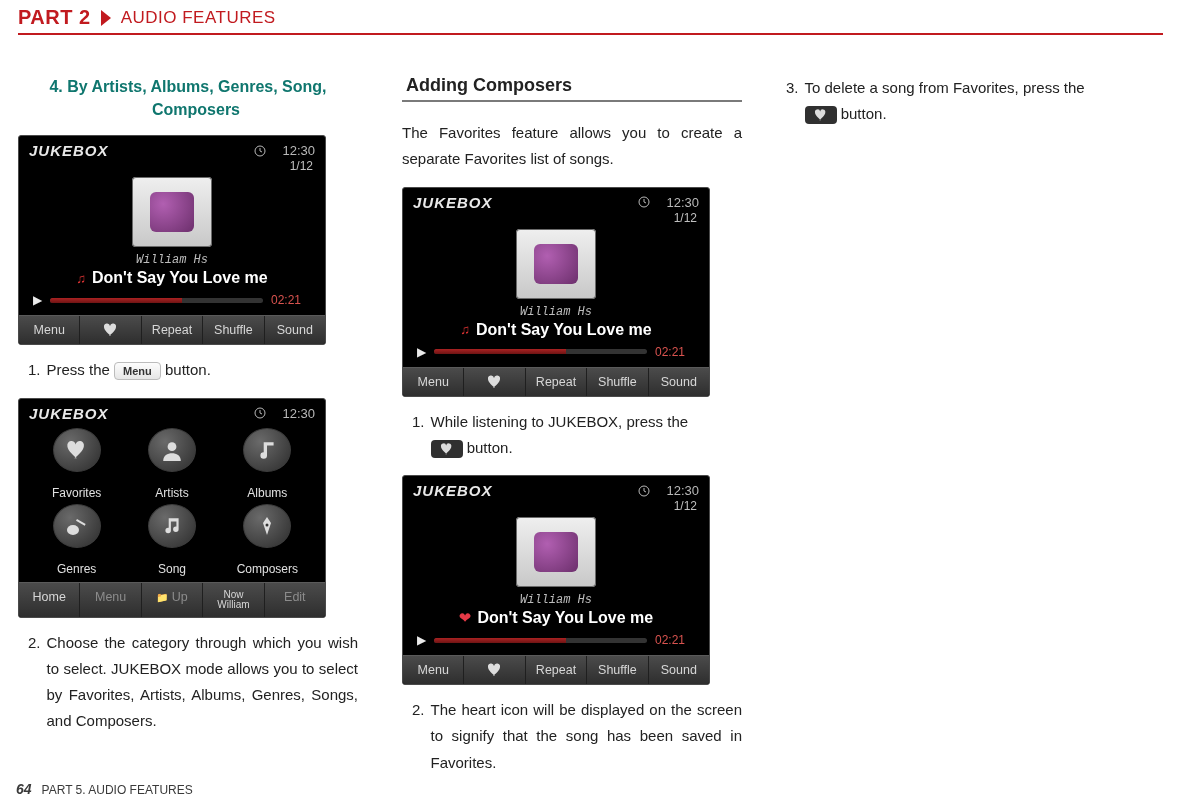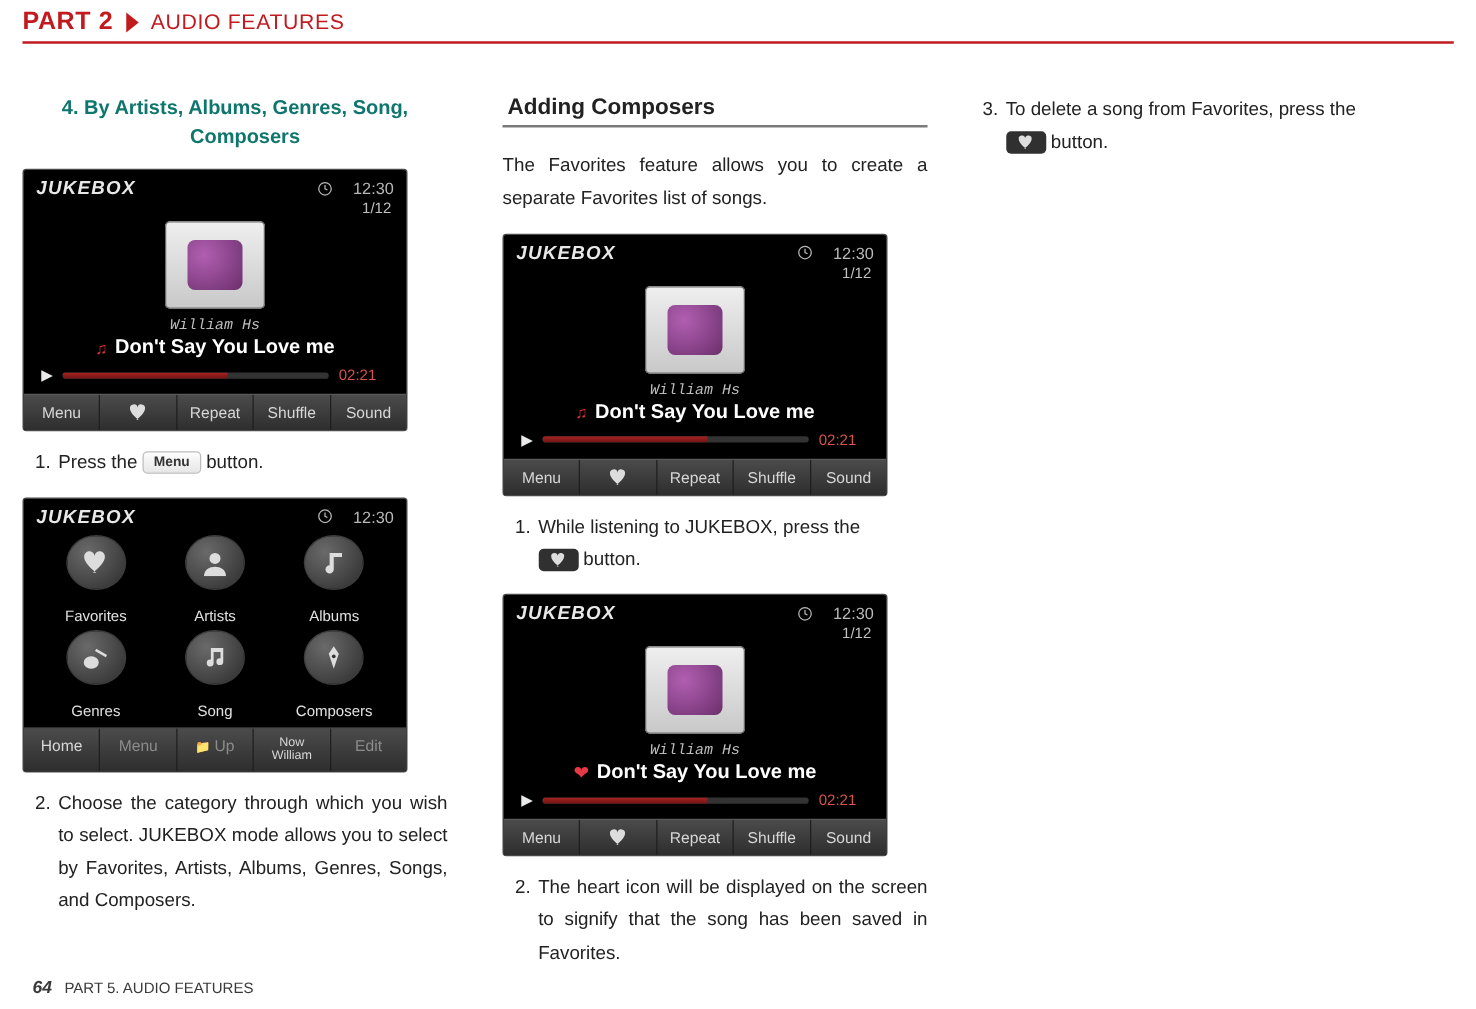--- a/index.html
+++ b/index.html
@@ -56,21 +56,21 @@
   .jb-btn.now { line-height: 1; font-size: 10px; }
   .jb-btn:last-child { border-right: none; }
   .jb-fav-slot { display: flex; align-items: center; justify-content: center; }
 
   .jb-grid { display: grid; grid-template-columns: repeat(3, 1fr); padding: 6px 10px 6px 10px; gap: 4px 0; }
   .jb-grid-cell { display: flex; flex-direction: column; align-items: center; gap: 14px; }
   .jb-grid-cell .gicon { width: 48px; height: 44px; background: radial-gradient(circle at 35% 30%, #6a6a6a,#2c2c2c); border-radius: 50%; display: flex; align-items: center; justify-content: center; border:1px solid #3d3d3d; }
   .jb-grid-cell .glabel { color: #e0e0e0; font-size: 12px; }
   .gicon svg { display:block; }
 
-  .page-footer { position: absolute; bottom: 10px; left: 26px; font-size: 12px; color: #3a3a3a; display: flex; gap: 10px; align-items: baseline; }
+  .page-footer { position: absolute; bottom: 10px; left: 16px; font-size: 12px; color: #3a3a3a; display: flex; gap: 10px; align-items: baseline; }
   .page-footer .pg { font-style: italic; font-weight: 700; font-size: 14px; }
 </style>
 </head>
 <body>
 
 <div class="page-header">
   <span class="part-label">PART 2</span>
   <span class="header-sep"></span>
   <span class="section-title">AUDIO FEATURES</span>
 </div>

